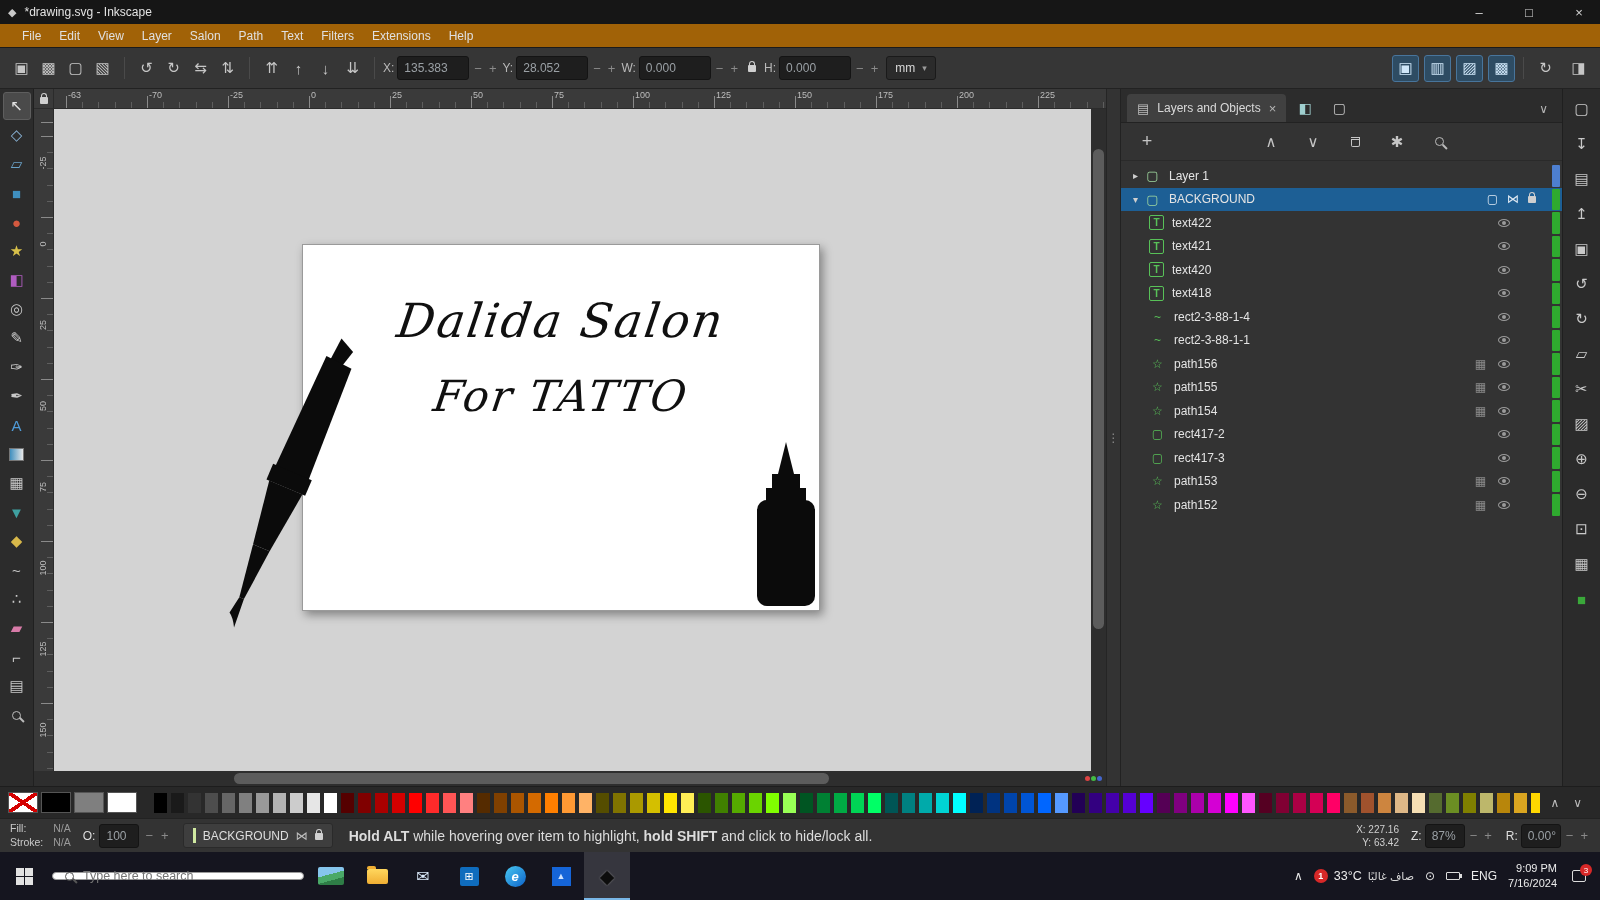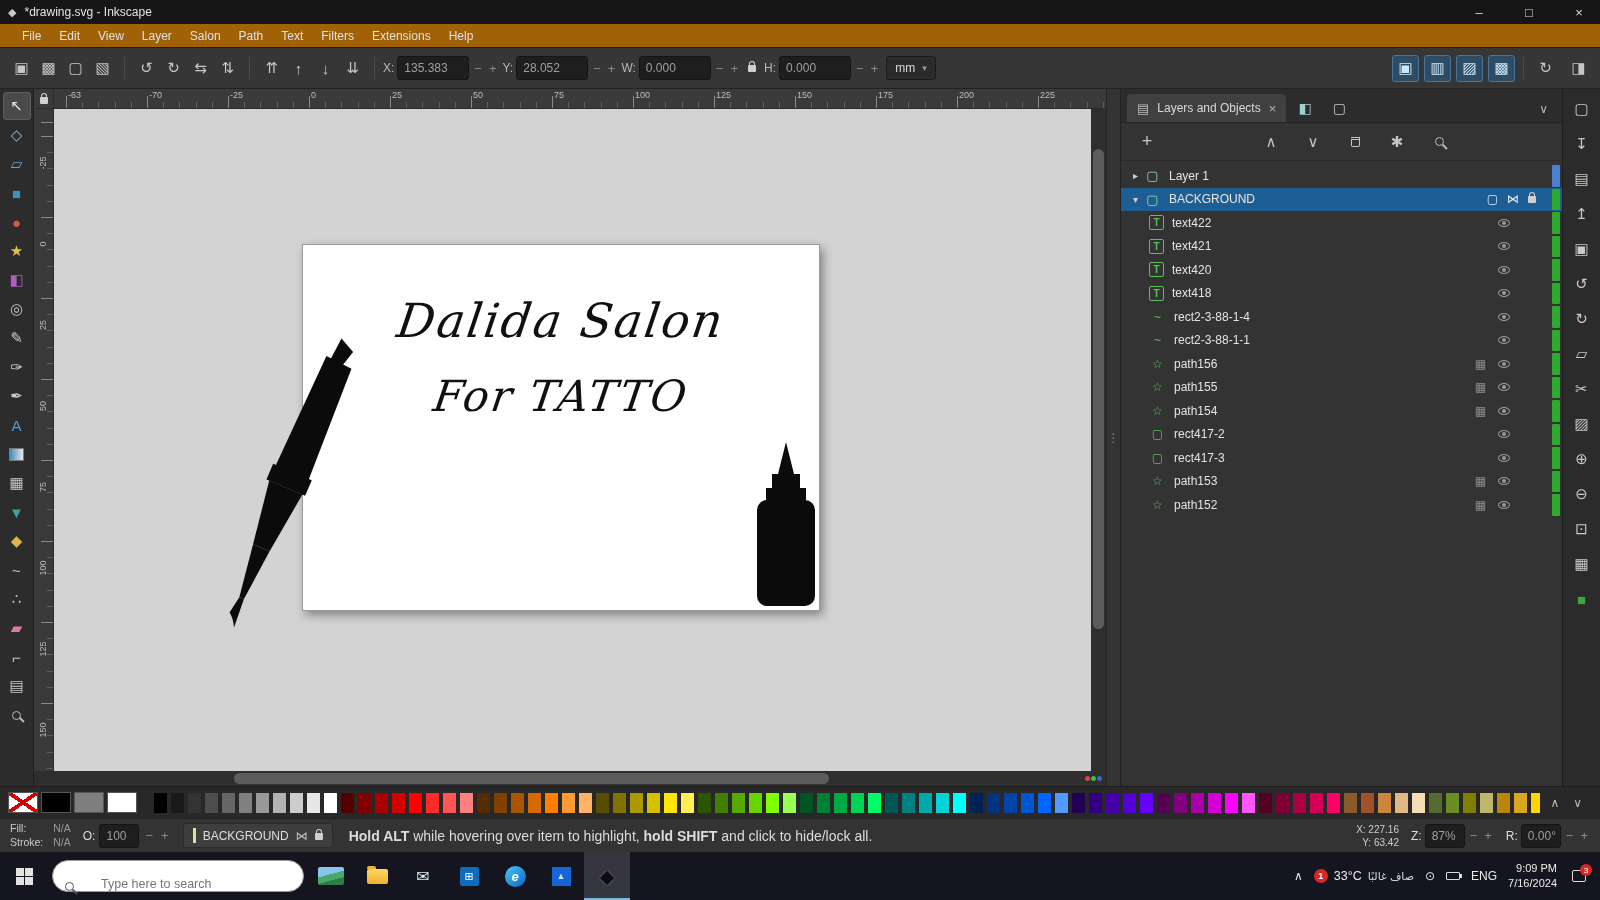--- a/index.html
+++ b/index.html
@@ -117,21 +117,21 @@
   .chip-icon{color:#bdbdbd;font-size:12px}
   .hint{flex:1;color:#dcdcdc;font-size:14px;padding-left:4px;white-space:nowrap;overflow:hidden}
   .coords{font-size:10px;line-height:1.3;text-align:right;color:#cfcfcf}
   .zr{display:flex;align-items:center;gap:3px}
 
   
   .taskbar{height:48px;background:#15151f;display:flex;align-items:stretch;flex:none}
   .start{width:48px;display:flex;align-items:center;justify-content:center}
   .win-logo{display:grid;grid-template-columns:8px 8px;grid-template-rows:8px 8px;gap:1px}
   .win-logo span{background:#e2e2e2}
-  .tsearch{width:252px;margin:8px 4px;background:#fff;border:1px solid #9a9a9a;border-radius:16px;display:flex;align-items:flex-end;gap:27px;padding:0 12px}
+  .tsearch{width:252px;margin:20px 4px;background:#fff;border:1px solid #9a9a9a;border-radius:16px;display:flex;align-items:center;gap:9px;padding:0 12px}
   .tsearch input{border:none;outline:none;background:transparent;font-size:12.5px;color:#444;width:180px;font-family:inherit}
   .tapps{display:flex;align-items:stretch}
   .tapp{width:46px;display:flex;align-items:center;justify-content:center}
   .tapp.active{background:rgba(255,255,255,.14);box-shadow:inset 0 -2px 0 #7ab8e8}
   .app-task-view{width:26px;height:18px;border-radius:2px;background:linear-gradient(165deg,#86c5ec 0 42%,#4aa968 42% 68%,#2e7d46 68%)}
   .app-file-explorer{width:21px;height:15px;background:linear-gradient(#ffd75e,#f0ae33);border-radius:2px;position:relative}
   .app-file-explorer::before{content:"";position:absolute;top:-3px;left:0;width:9px;height:3px;background:#f0ae33;border-radius:2px 2px 0 0}
   .app-mail{color:#dcebfb;font-size:16px}
   .app-store{width:19px;height:19px;background:#0f6cbd;border-radius:2px;color:#fff;font-size:11px;display:flex;align-items:center;justify-content:center}
   .app-edge{width:21px;height:21px;border-radius:50%;background:linear-gradient(135deg,#49c9f2,#0d62c9);color:#fff;font-weight:bold;font-size:13px;display:flex;align-items:center;justify-content:center;font-style:italic}

